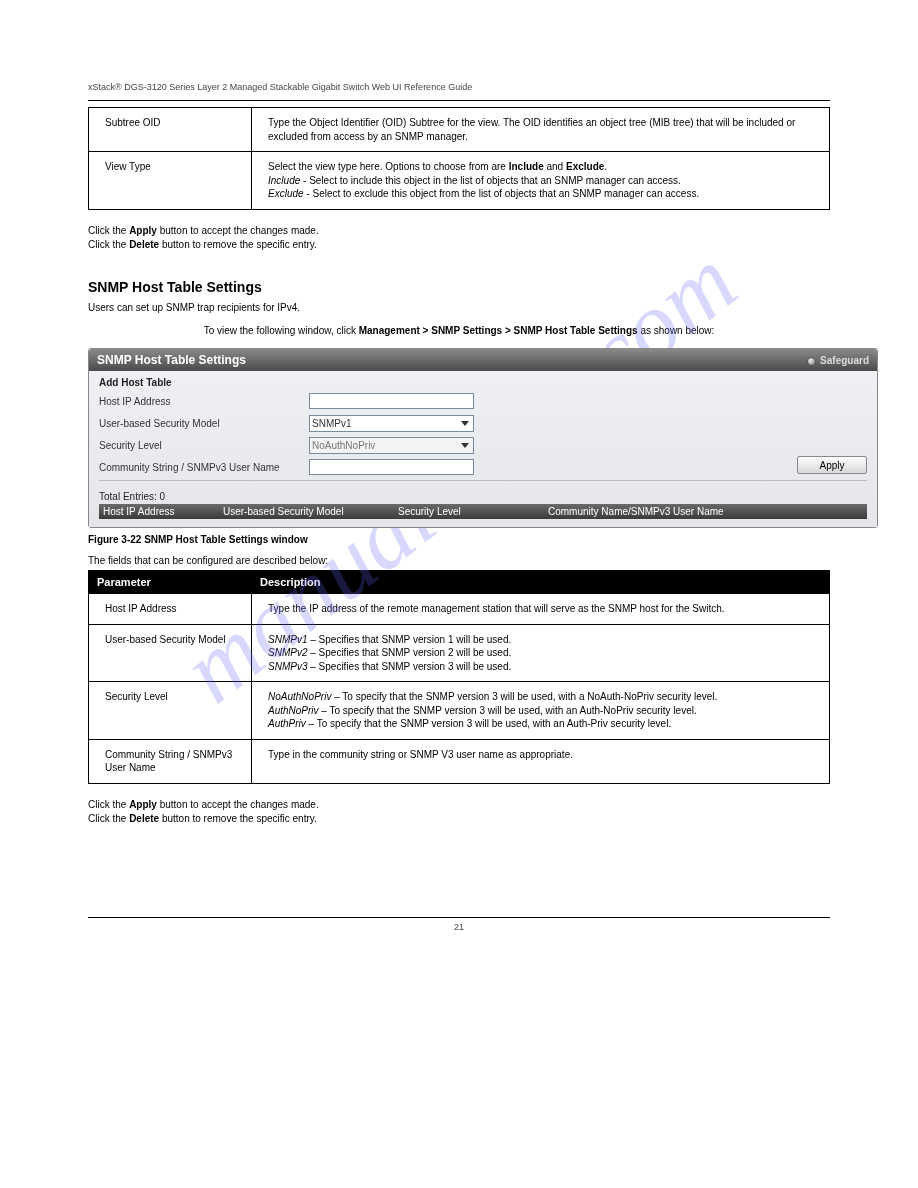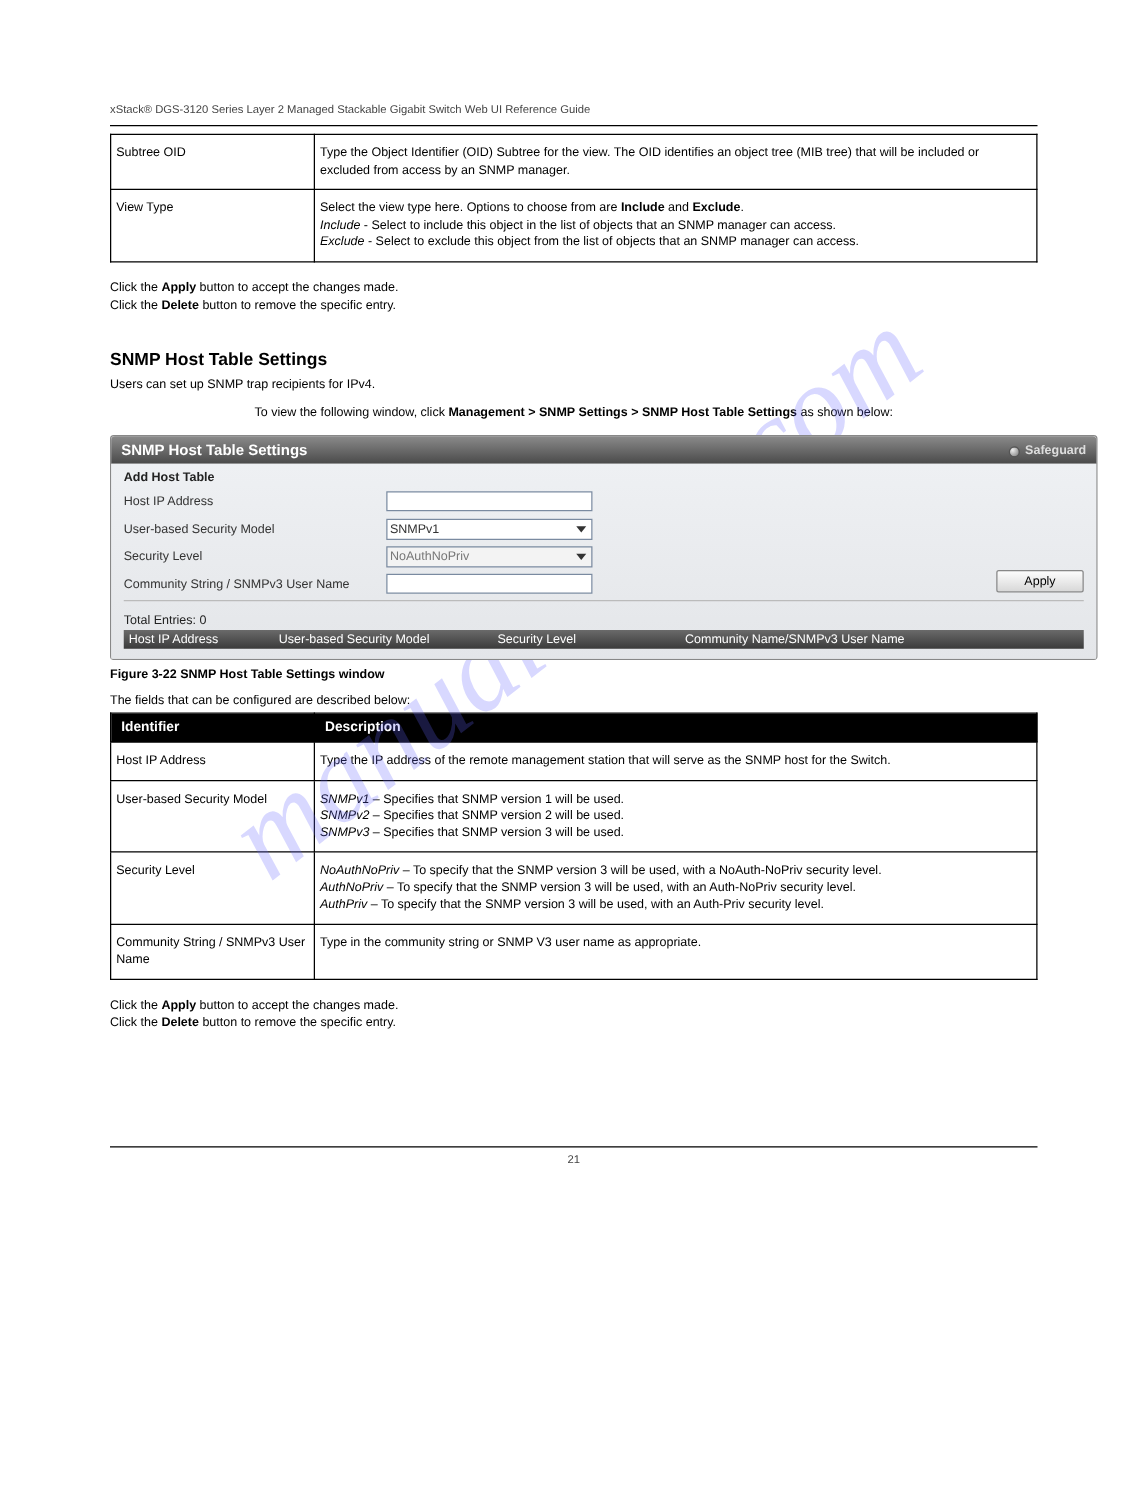--- a/index.html
+++ b/index.html
@@ -4,21 +4,21 @@
 <style>
   * { box-sizing: border-box; margin: 0; padding: 0; }
   body { font-family: Arial, sans-serif; font-size: 11px; background: #fff; color: #000; width: 918px; }
   .page { padding: 88px 88px 40px 88px; position: relative; }
   .watermark { position: absolute; left: 50%; top: 50%; transform: translate(-50%, -60%) rotate(-38deg); font-size: 96px; font-style: italic; color: rgba(100,100,255,0.25); font-family: 'Times New Roman', serif; pointer-events: none; z-index: 50; white-space: nowrap; }
   .header-txt { font-size: 9px; color: #444; margin-bottom: 8px; margin-top:-6px;}
   .header-rule { border-top:1px solid #000; margin-bottom:6px; }
 
   table.ptable { width: 100%; border-collapse: collapse; margin-bottom: 14px; }
   table.ptable th { background:#000; color:#fff; text-align:left; padding:5px 8px; font-size:11px; border:1px solid #000;}
-  table.ptable td { border:1px solid #000; padding:8px 4px; vertical-align:top; font-size:10px; line-height:1.35;}
+  table.ptable td { border:1px solid #000; padding:8px 16px; vertical-align:top; font-size:10px; line-height:1.35;}
   table.ptable td.col1 { width: 22%; }
 
   .btntext { font-weight:bold; }
   .section-title { font-size:14px; font-weight:bold; margin:26px 0 6px 0; }
   .bodytext { font-size:10px; line-height:1.45; margin-bottom:10px; }
   .navpath { font-size:10px; margin-bottom:12px;text-align:center; }
 
   
   .shot { border:1px solid #888; border-radius:3px; background:#e9e9ea; width:790px; position:relative; z-index:60; margin-bottom:6px; }
   .shot-header { background: linear-gradient(#8a8a8a,#4a4a4a); color:#fff; font-size:12px; font-weight:bold; padding:4px 8px; border-top-left-radius:3px; border-top-right-radius:3px; display:flex; justify-content:space-between; align-items:center;}
@@ -126,21 +126,21 @@
       </div>
     </div>
   </div>
   <div class="caption">Figure 3-22 SNMP Host Table Settings window</div>
 
   <div class="tabledesc">The fields that can be configured are described below:</div>
 
   <table class="ptable">
     <tbody>
         <tr>
-      <th>Identifier</th>
+      <th>Parameter</th>
       <th>Description</th>
     </tr>
     <tr>
       <td class="col1">Host IP Address</td>
       <td>Type the IP address of the remote management station that will serve as the SNMP host for the Switch.</td>
     </tr>
     <tr>
       <td class="col1">User-based Security Model</td>
       <td>
         <i>SNMPv1</i><span> – Specifies that SNMP version 1 will be used.</span><br>

